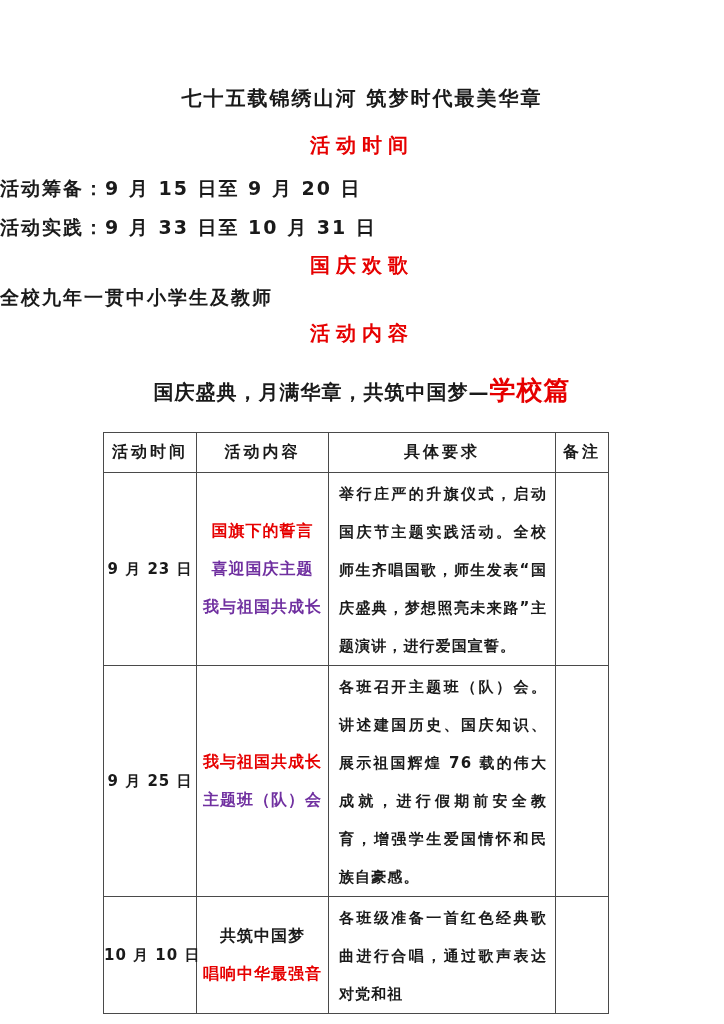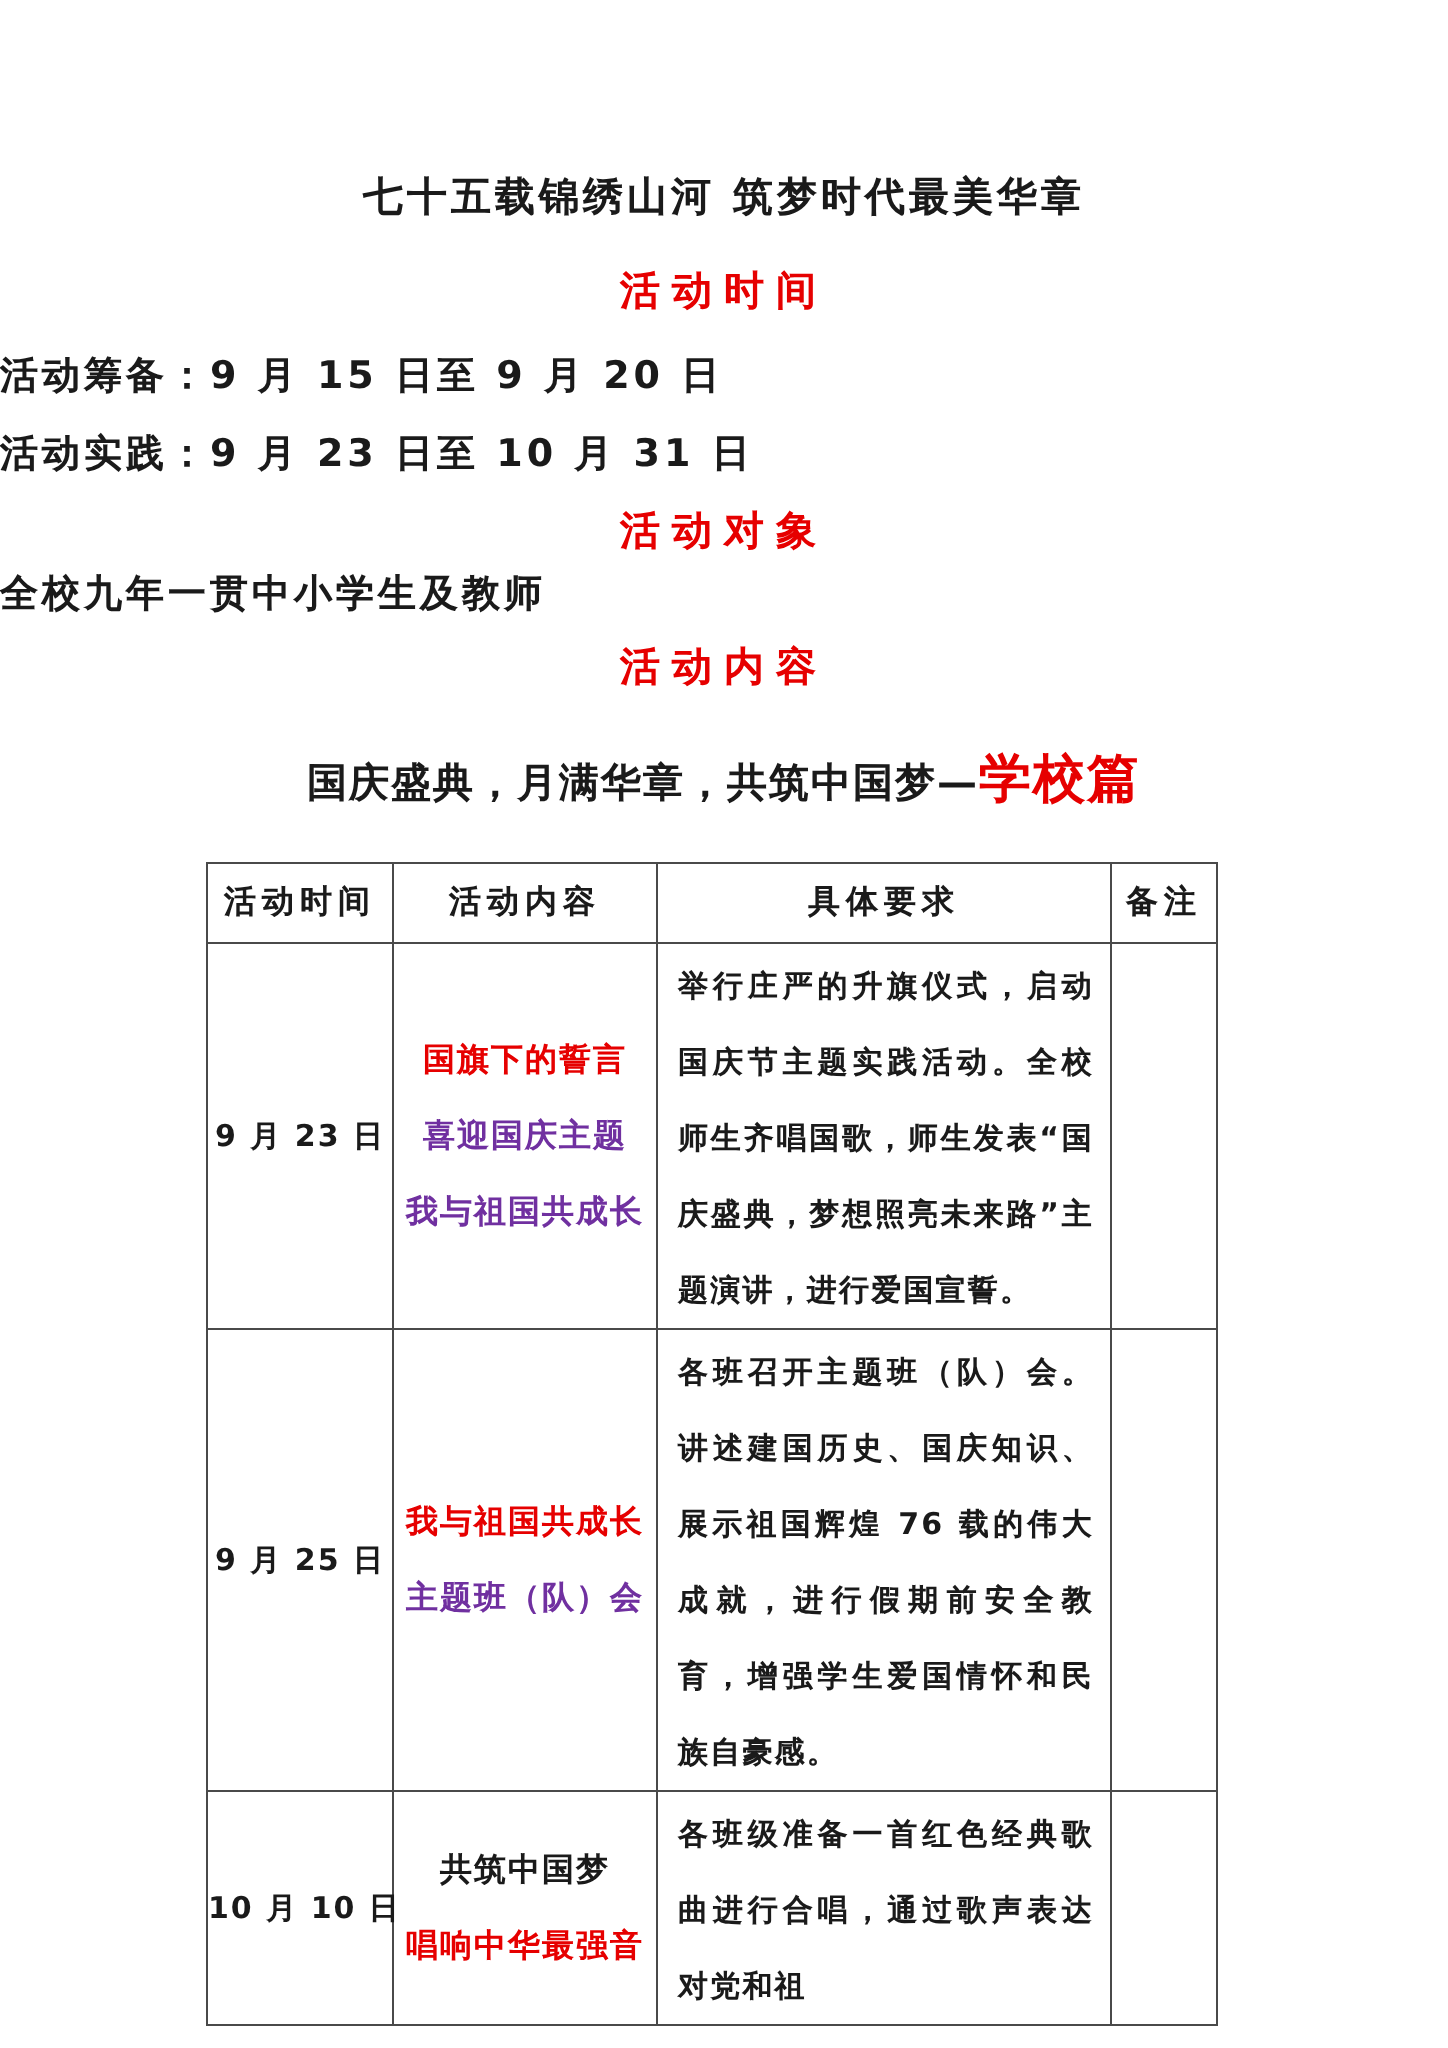--- a/index.html
+++ b/index.html
@@ -66,23 +66,23 @@
 </style>
 </head>
 <body>
 
 <div class="doc">
 
   <div class="title">七十五载锦绣山河 筑梦时代最美华章</div>
 
   <div class="red-heading" id="h-time">活动时间</div>
   <div class="body-line" id="line-prep">活动筹备：9 月 15 日至 9 月 20 日</div>
-  <div class="body-line" id="line-prac">活动实践：9 月 23 日至 10 月 31 日</div>
+  <div class="body-line" id="line-prac">活动实践：9 月 33 日至 10 月 31 日</div>
 
-  <div class="red-heading" id="h-target">活动对象</div>
+  <div class="red-heading" id="h-target">国庆欢歌</div>
   <div class="body-line" id="line-target">全校九年一贯中小学生及教师</div>
 
   <div class="red-heading" id="h-content">活动内容</div>
 
   <div class="subtitle">
     <span class="subtitle-black">国庆盛典，月满华章，共筑中国梦—</span><span class="subtitle-red">学校篇</span>
   </div>
 
   <table class="sched">
     <colgroup>

